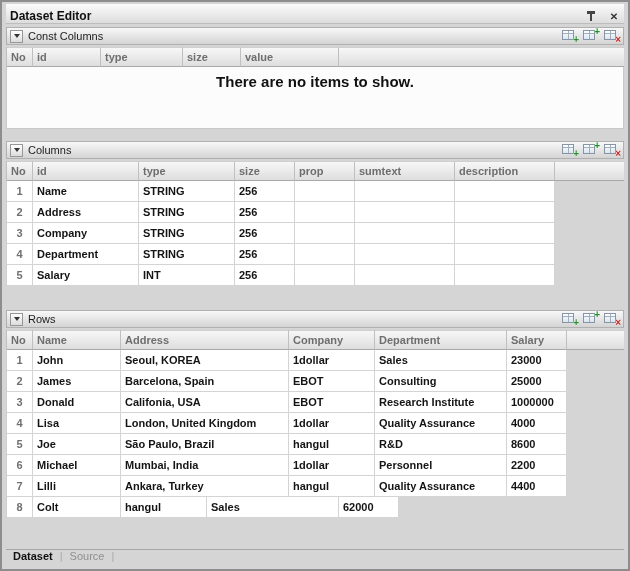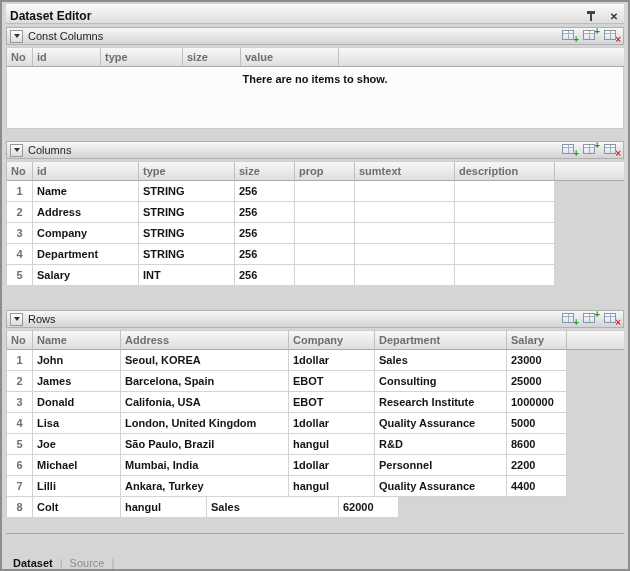--- a/index.html
+++ b/index.html
@@ -51,35 +51,35 @@
             border-right:1px solid #bfbfbf; border-bottom:1px solid #a9a9a9;
             overflow:hidden; white-space:nowrap; }
   .ghcell.filler { flex:1; border-right:none; }
   .gcell { height:21px; line-height:20px; padding:0 4px; font-size:11px; color:#141414;
            background:#ffffff; border-right:1px solid #d4d4d4; border-bottom:1px solid #d4d4d4;
            overflow:hidden; white-space:nowrap; }
   .gcell.no-cell { color:#707070; text-align:center; padding:0; }
 
   .empty-body { width:100%; height:62px; background:#fcfcfc; border-left:1px solid #c9c9c9;
                 border-right:1px solid #c9c9c9; border-bottom:1px solid #c9c9c9;
-                text-align:center; padding-top:6px; font-size:11px; color:#111; }
+                text-align:center; padding-top:6px; font-size:15px; color:#111; }
 
   
   .cc0{width:26px}.cc1{width:68px}.cc2{width:82px}.cc3{width:58px}.cc4{width:98px}
   
   .kc0{width:26px}.kc1{width:106px}.kc2{width:96px}.kc3{width:60px}.kc4{width:60px}.kc5{width:100px}.kc6{width:100px}
   
   .rc0{width:26px}.rc1{width:88px}.rc2{width:168px}.rc3{width:86px}.rc4{width:132px}.rc5{width:60px}
 
   .section-const   { margin-bottom:12px; }
   .section-columns { margin-bottom:24px; }
 
   
-  .footer { margin-top:auto; flex:0 0 auto; height:36px; border-top:1px solid #a6a6a6;
-            display:flex; align-items:flex-end; gap:7px; padding:0 7px; font-size:11px;
+  .footer { margin-top:auto; flex:0 0 auto; height:20px; border-top:1px solid #a6a6a6;
+            display:flex; align-items:flex-start; gap:7px; padding:0 7px; font-size:11px;
             background:#d5d5d5; }
   .ftab-active   { color:#111; font-weight:bold; cursor:default; }
   .ftab-inactive { color:#8f8f8f; cursor:default; }
   .fsep { color:#aaaaaa; }
 </style>
 </head>
 <body>
 
 <div class="panel">
 
@@ -261,21 +261,21 @@
         <span class="gcell rc3">EBOT</span>
         <span class="gcell rc4">Research Institute</span>
         <span class="gcell rc5">1000000</span>
       </div>
       <div class="g-row">
         <span class="gcell no-cell rc0">4</span>
         <span class="gcell rc1">Lisa</span>
         <span class="gcell rc2">London, United Kingdom</span>
         <span class="gcell rc3">1dollar</span>
         <span class="gcell rc4">Quality Assurance</span>
-        <span class="gcell rc5">5000</span>
+        <span class="gcell rc5">4000</span>
       </div>
       <div class="g-row">
         <span class="gcell no-cell rc0">5</span>
         <span class="gcell rc1">Joe</span>
         <span class="gcell rc2">São Paulo, Brazil</span>
         <span class="gcell rc3">hangul</span>
         <span class="gcell rc4">R&amp;D</span>
         <span class="gcell rc5">8600</span>
       </div>
       <div class="g-row">

